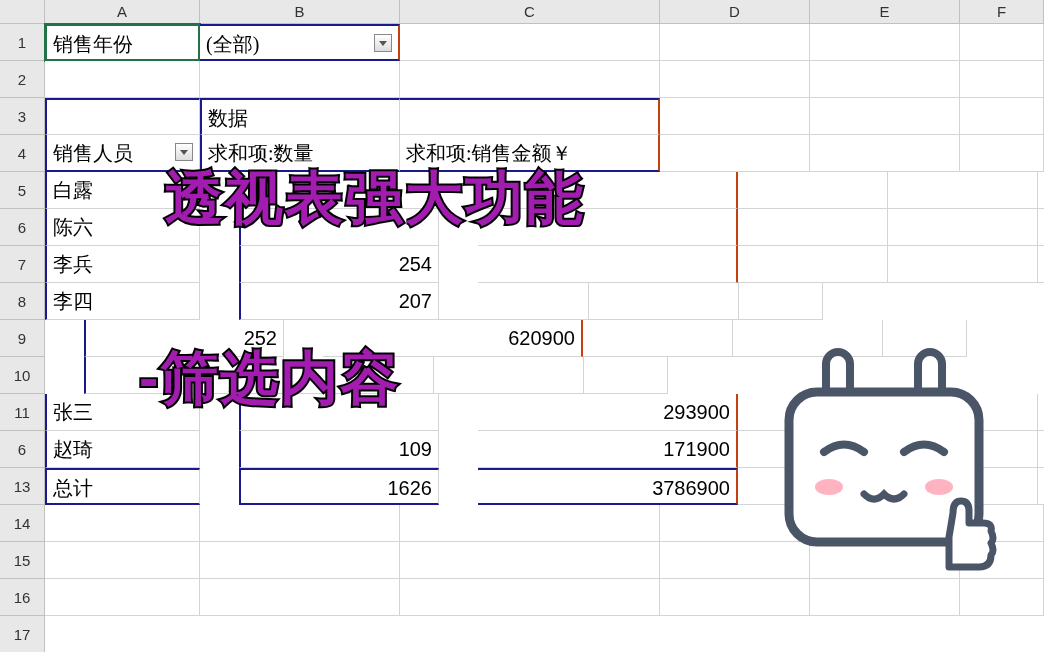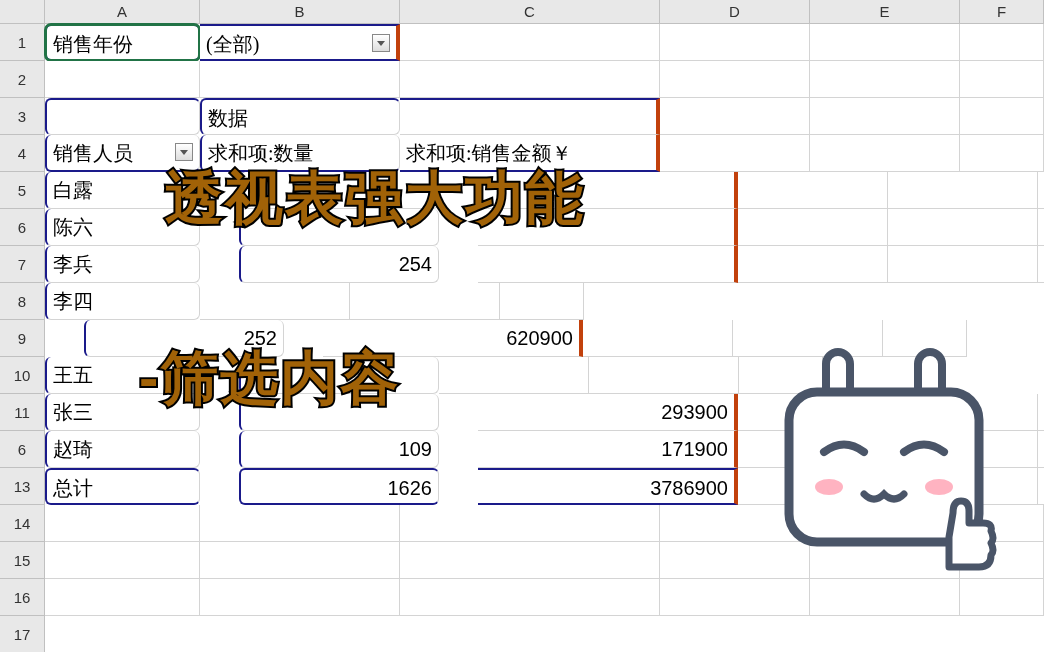--- a/index.html
+++ b/index.html
@@ -75,22 +75,22 @@
       border-right: 1px solid #d4d4d4;
       border-bottom: 1px solid #d4d4d4;
       padding: 0 6px;
       line-height: 37px;
       overflow: hidden;
       white-space: nowrap;
       background: #fff;
       font-size: 20px;
     }
     .cell.num { text-align: right; font-family: Arial, sans-serif; margin-left: 39px; }
-    .pivot-left { border-left: 2px solid #1a1a8a; border-radius: 6px; }
-    .pivot-right { border-right: 4px solid #c2410c; }
+    .pivot-left { border-left: 2px solid #1a1a8a; }
+    .pivot-right { border-right: 2px solid #c2410c; }
     .pivot-top { border-top: 2px solid #1a1a8a; }
     .pivot-bottom { border-bottom: 2px solid #1a1a8a; }
     .active-cell {
       outline: 3px solid #217346;
       outline-offset: -2px;
     }
     .dropdown-btn {
       display: inline-block;
       float: right;
       width: 18px; height: 18px;
@@ -106,21 +106,21 @@
       border-left: 4px solid transparent;
       border-right: 4px solid transparent;
       border-top: 5px solid #555;
     }
     
     .overlay-text {
       position: absolute;
       font-family: "Microsoft YaHei", "SimHei", sans-serif;
       font-weight: 900;
       font-size: 58px;
-      color: #a16207;
+      color: #a21caf;
       -webkit-text-stroke: 4px #000;
       text-stroke: 4px #000;
       letter-spacing: 2px;
       white-space: nowrap;
       paint-order: stroke fill;
     }
     .overlay1 { left: 165px; top: 160px; }
     .overlay2 { left: 139px; top: 340px; }
     
     .mascot {
@@ -228,33 +228,33 @@
     <div class="row">
       <div class="cell col-a pivot-left">李兵</div>
       <div class="cell col-b num pivot-left">254</div>
       <div class="cell col-c num pivot-right"></div>
       <div class="cell col-d"></div>
         <div class="cell col-e"></div>
         <div class="cell col-f"></div>
     </div>
     <div class="row">
       <div class="cell col-a pivot-left">李四</div>
+      <div class="cell col-b num pivot-left">207</div>
       <div class="cell col-d"></div>
         <div class="cell col-e"></div>
         <div class="cell col-f"></div>
     </div>
     <div class="row">
       <div class="cell col-b num pivot-left">252</div>
       <div class="cell col-c num pivot-right">620900</div>
       <div class="cell col-d"></div>
         <div class="cell col-e"></div>
         <div class="cell col-f"></div>
     </div>
     <div class="row">
-      <div class="cell col-a pivot-left">王五</div>
       <div class="cell col-b num pivot-left"></div>
       <div class="cell col-d"></div>
         <div class="cell col-e"></div>
         <div class="cell col-f"></div>
     </div>
     <div class="row">
       <div class="cell col-a pivot-left">张三</div>
       <div class="cell col-b num pivot-left"></div>
       <div class="cell col-c num pivot-right">293900</div>
       <div class="cell col-d"></div>

